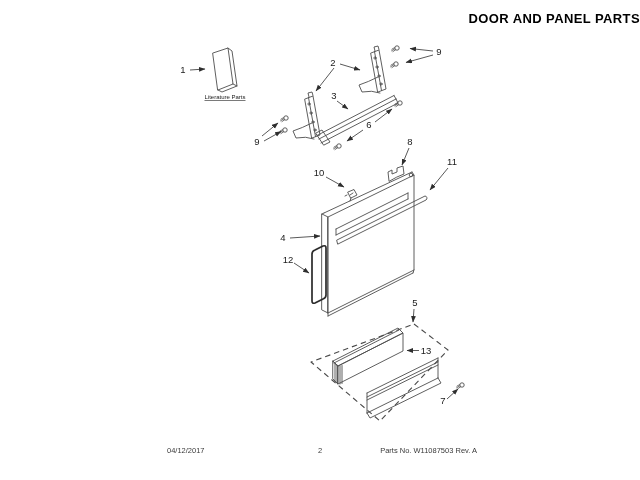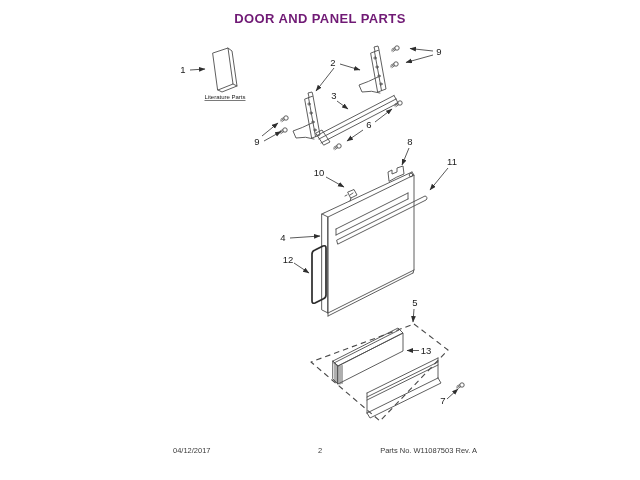--- a/index.html
+++ b/index.html
@@ -1,35 +1,35 @@
 <!DOCTYPE html>
 <html><head>
 <meta charset="utf-8">
 <style>
   html,body{margin:0;padding:0;background:#e8e8e8;}
   .page{
     position:relative;width:640px;height:480px;background:#ffffff;
     font-family:"Liberation Sans",sans-serif;overflow:hidden;
   }
   .title{
-    position:absolute;top:11px;left:0;width:100%;text-align:center;
-    font-size:13px;font-weight:bold;letter-spacing:.4px;color:#701a75;
+    position:absolute;top:11px;left:0;width:100%;text-align:right;
+    font-size:13px;font-weight:bold;letter-spacing:.4px;color:#000000;
   }
   .diagram-svg{position:absolute;top:0;left:0;}
   .art{stroke:#4d4d4d;fill:none;stroke-width:.9;stroke-linejoin:round;stroke-linecap:round;}
   .art-bold{stroke:#2b2b2b;fill:none;stroke-width:1.7;stroke-linejoin:round;stroke-linecap:round;}
   .dashed{stroke:#4a4a4a;fill:none;stroke-width:1.15;stroke-dasharray:5.5 4;stroke-linejoin:round;}
   .leader{stroke:#2e2e2e;stroke-width:.8;fill:none;marker-end:url(#ah);}
   .callout{font-family:"Liberation Sans",sans-serif;font-size:9.5px;fill:#1b1b1b;text-anchor:middle;}
   .lit-label{font-family:"Liberation Sans",sans-serif;font-size:6px;fill:#222222;text-anchor:middle;text-decoration:underline;}
   .footer{
     position:absolute;left:0;bottom:22px;width:100%;height:12px;
     font-size:7.5px;color:#3a3a3a;
   }
-  .footer .f-date{position:absolute;left:173px;top:0;}
+  .footer .f-date{position:absolute;left:167px;top:0;}
   .footer .f-page{position:absolute;left:0;width:100%;text-align:center;top:0;}
   .footer .f-part{position:absolute;right:163px;top:0;}
 </style>
 </head>
 <body>
 
 <div class="page">
 
   <div class="title">DOOR AND PANEL PARTS</div>
 

